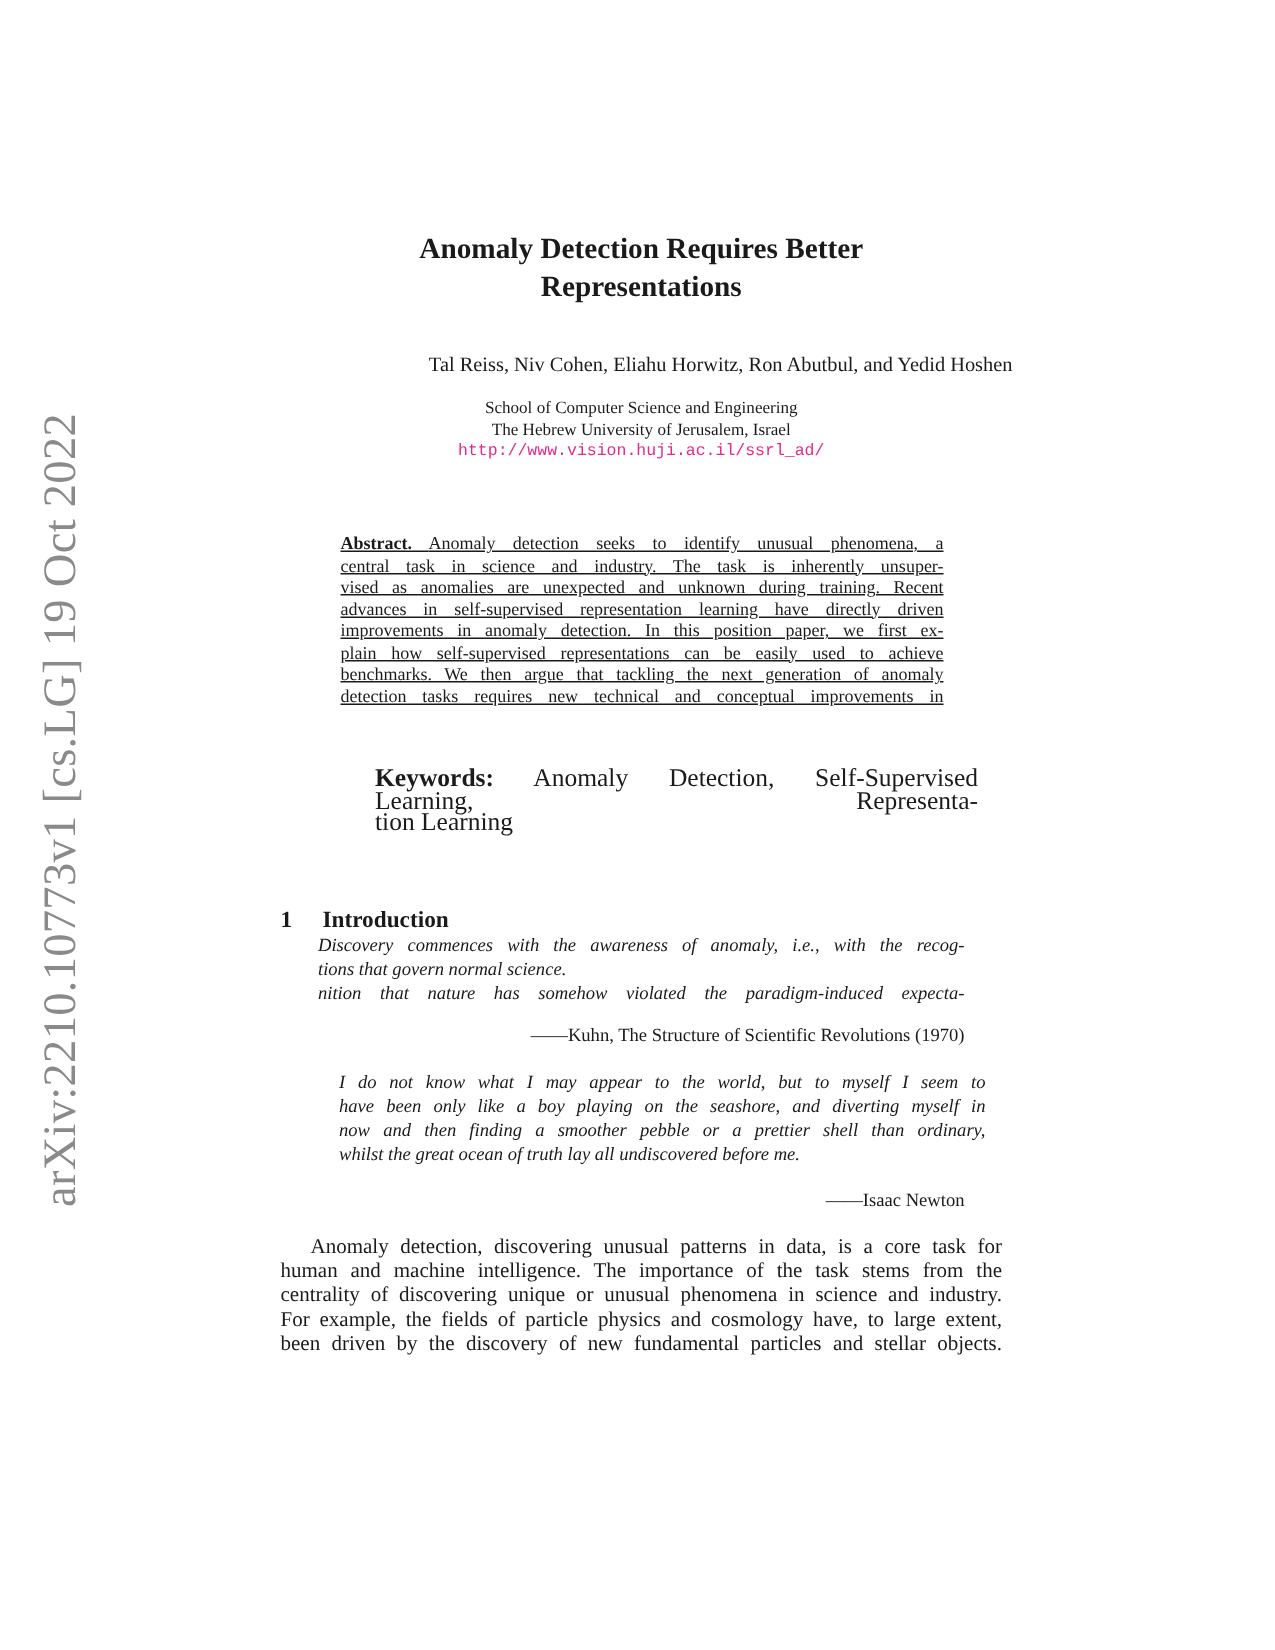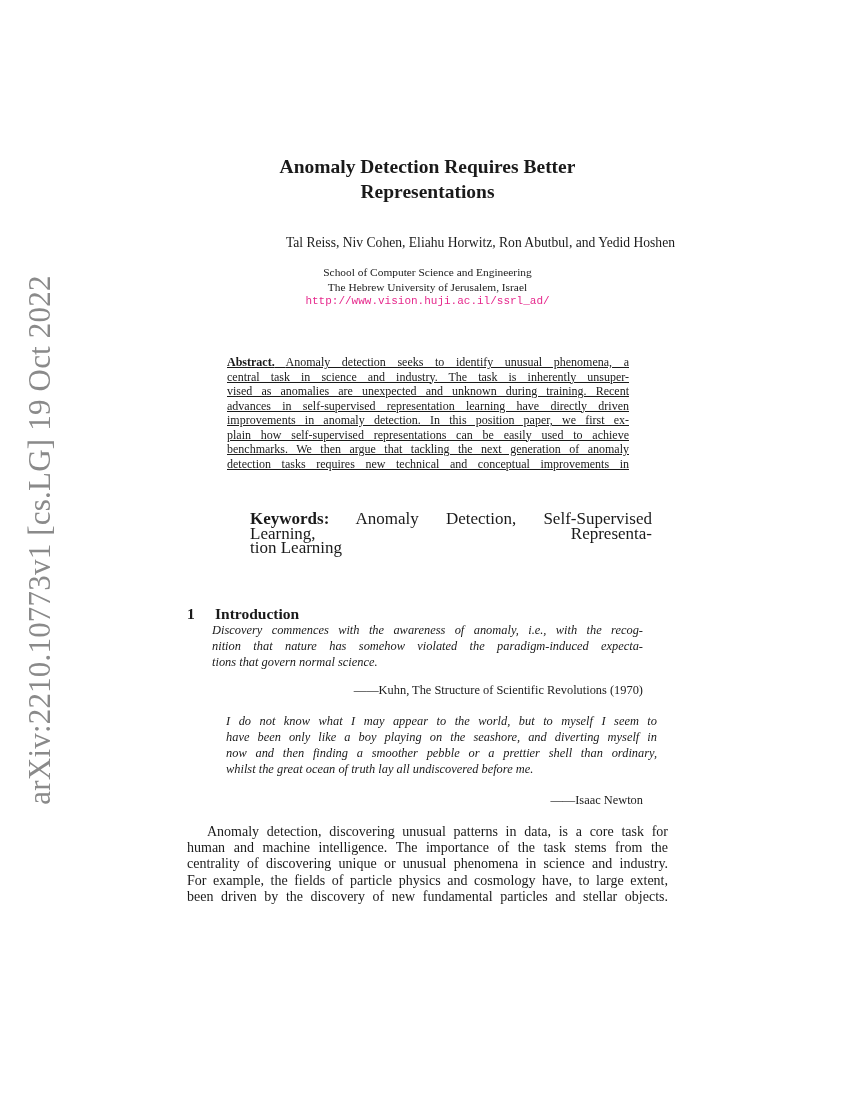--- a/index.html
+++ b/index.html
@@ -83,22 +83,22 @@
   <span class="line"><b>Keywords:</b> <span>Anomaly Detection, Self-Supervised Learning, Representa-</span></span>
   <span class="line last">tion Learning</span>
 </div>
 
 <div class="section">
   <span class="num">1</span><span>Introduction</span>
 </div>
 
 <div class="quote q1">
   <span class="line">Discovery commences with the awareness of anomaly, i.e., with the recog-</span>
+  <span class="line last">tions that govern normal science.</span>
   <span class="line">nition that nature has somehow violated the paradigm-induced expecta-</span>
-  <span class="line last">tions that govern normal science.</span>
 </div>
 <div class="attrib a1">——Kuhn, The Structure of Scientific Revolutions (1970)</div>
 
 <div class="quote q2">
   <span class="line">I do not know what I may appear to the world, but to myself I seem to</span>
   <span class="line">have been only like a boy playing on the seashore, and diverting myself in</span>
   <span class="line">now and then finding a smoother pebble or a prettier shell than ordinary,</span>
   <span class="line last">whilst the great ocean of truth lay all undiscovered before me.</span>
 </div>
 <div class="attrib a2">——Isaac Newton</div>

